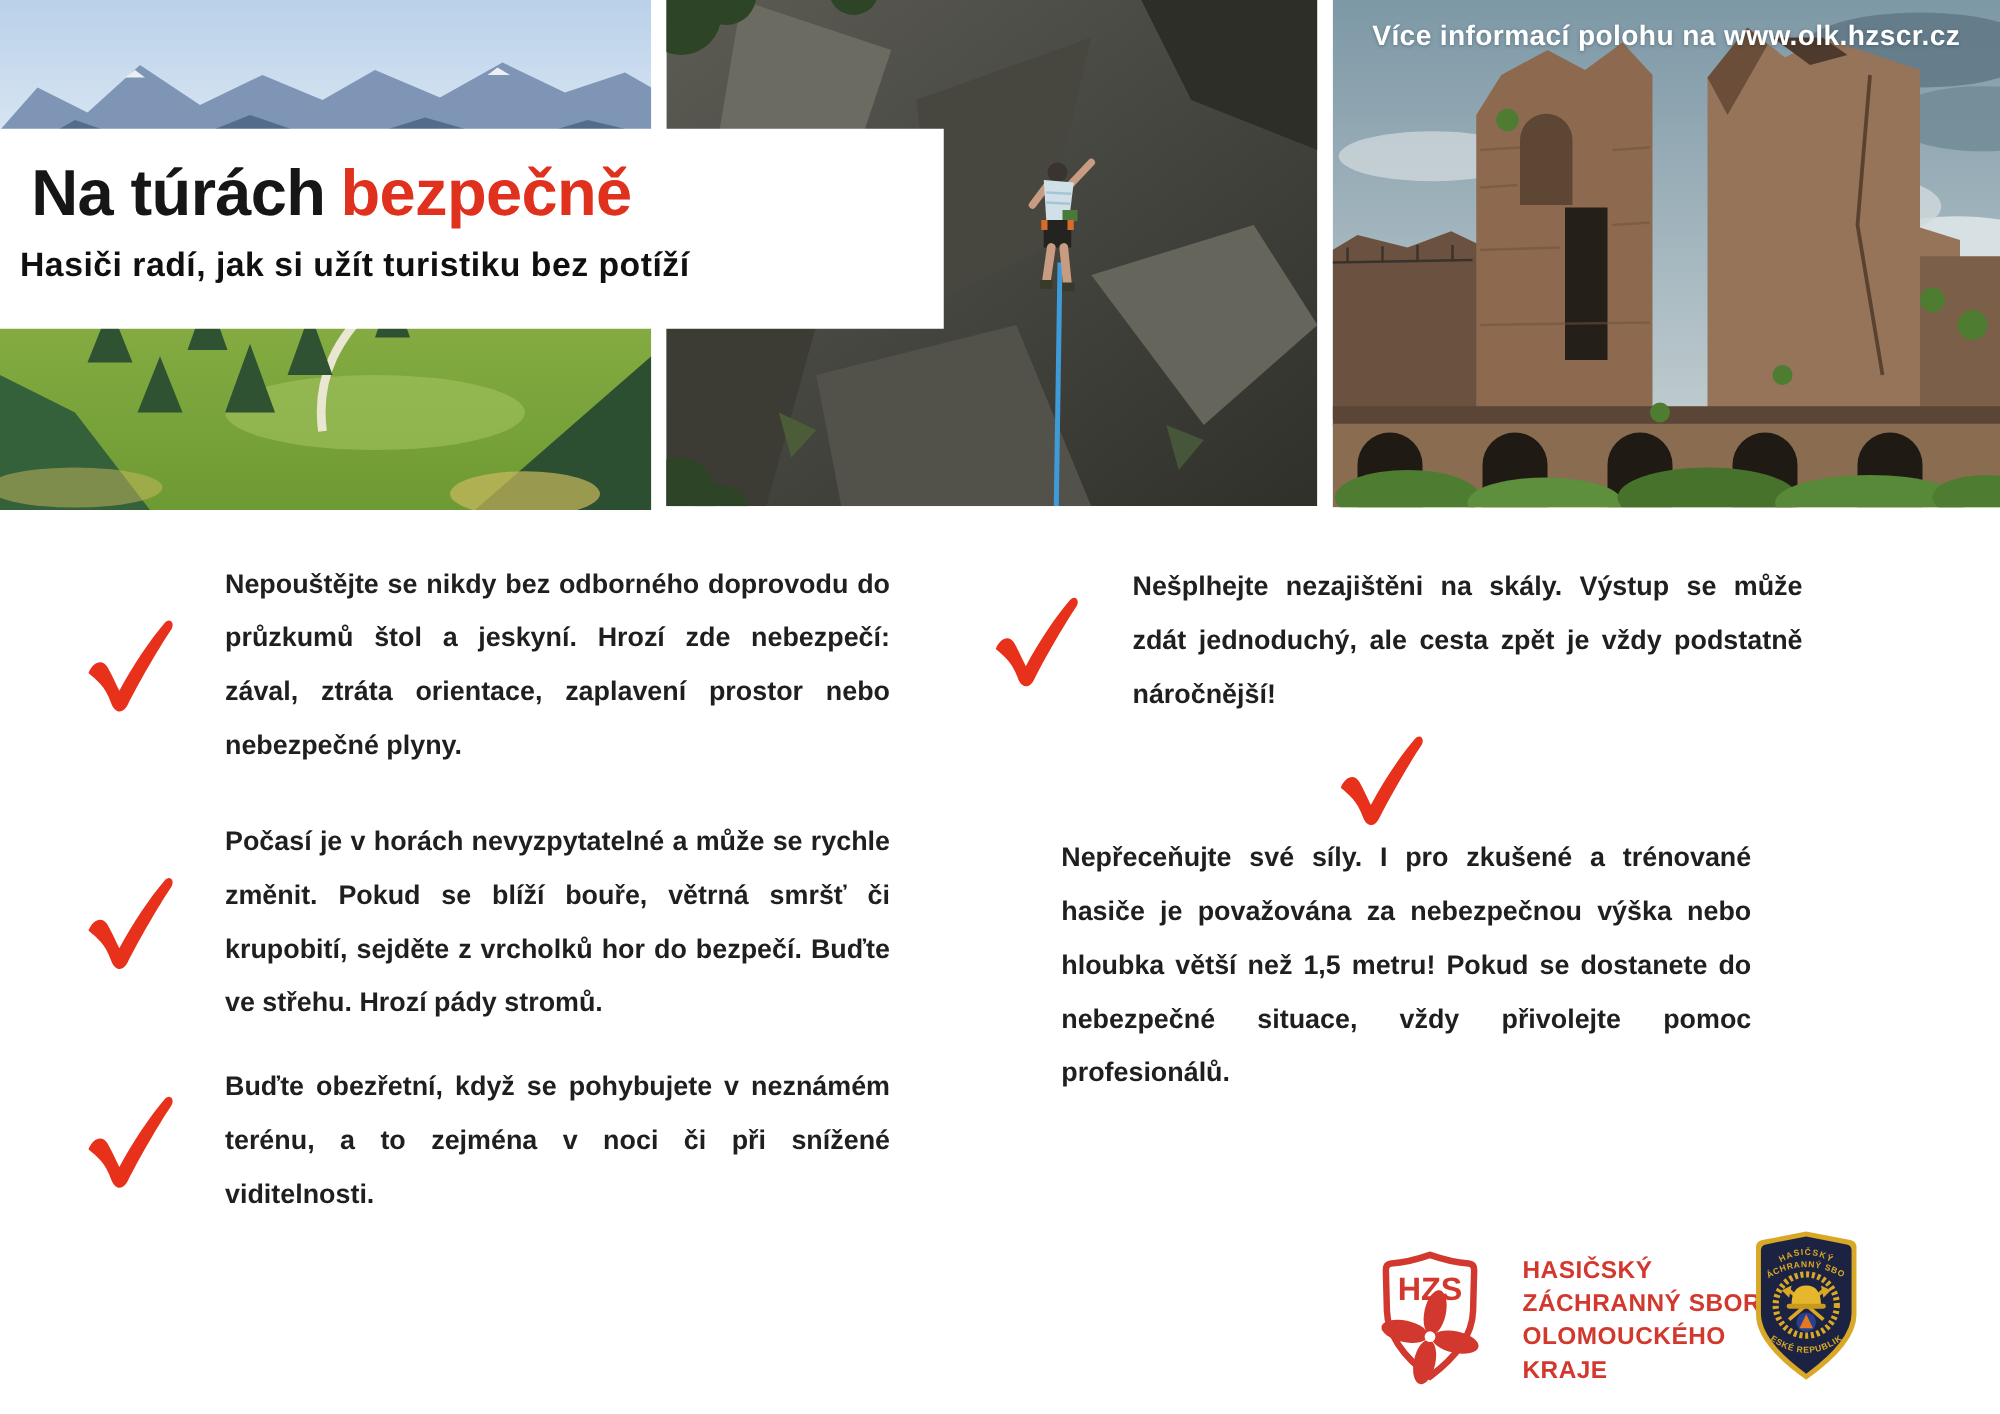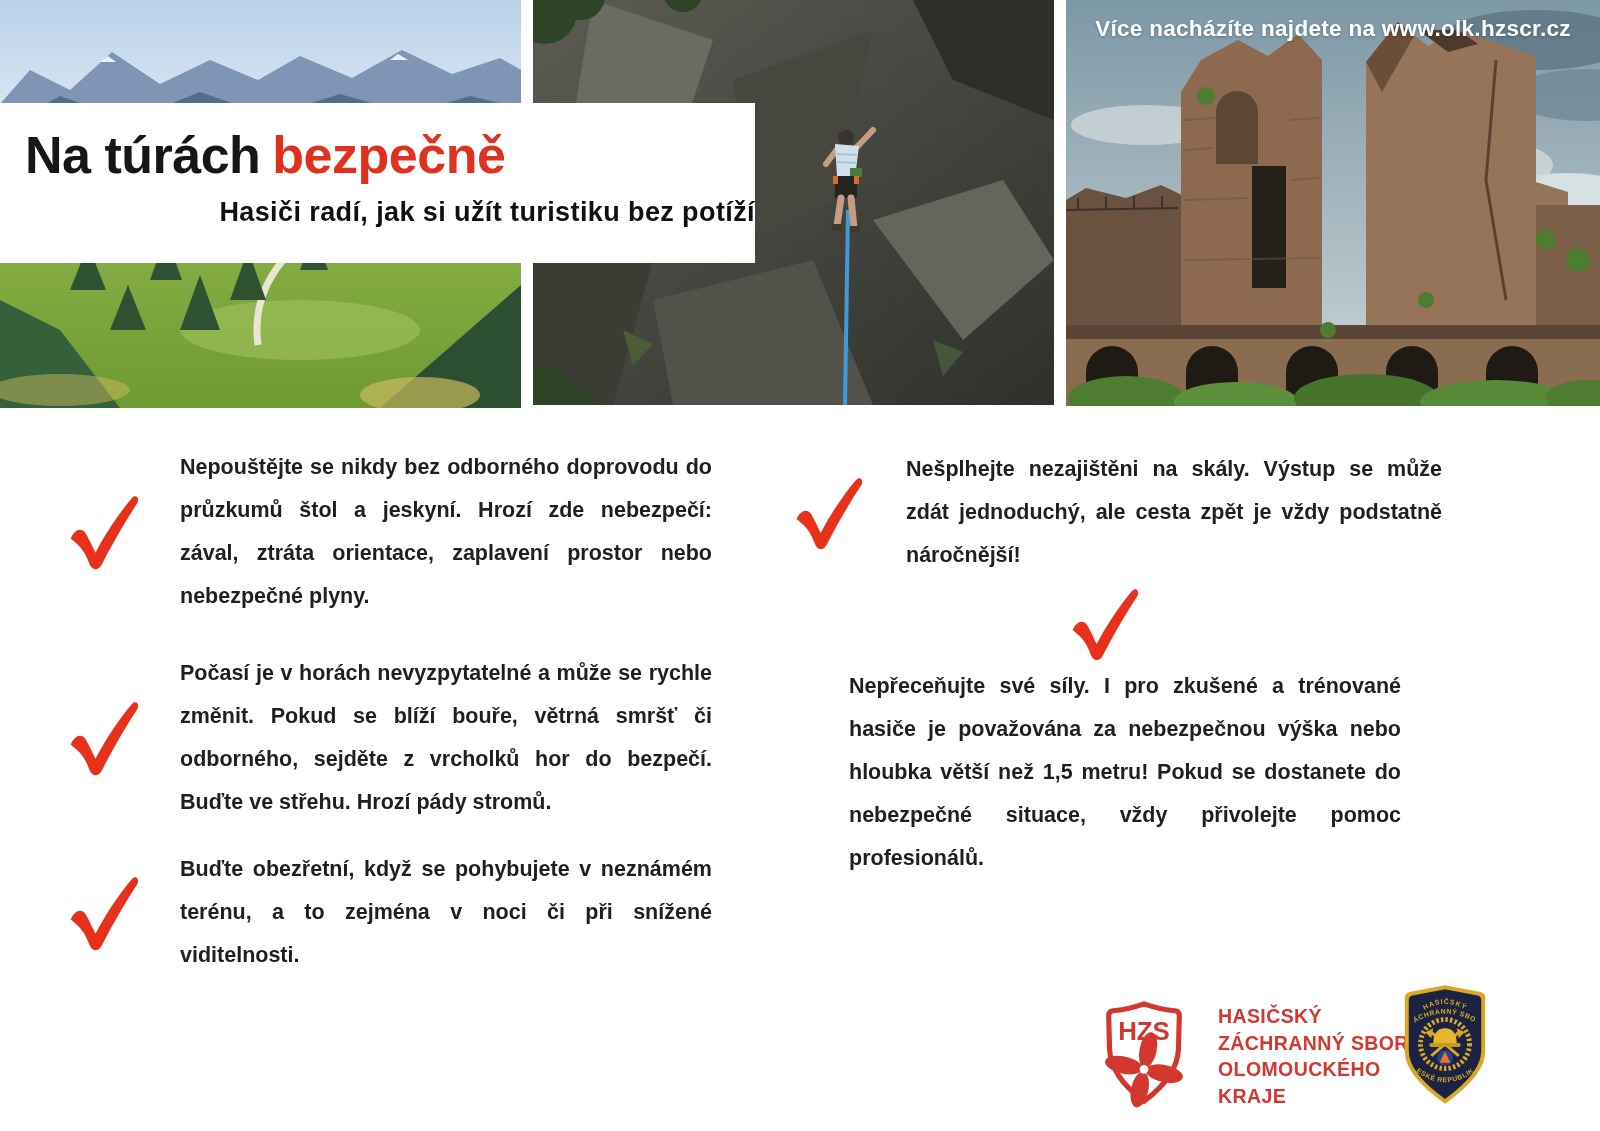--- a/index.html
+++ b/index.html
@@ -19,21 +19,21 @@
     text-shadow:0 1px 3px rgba(20,40,50,.35);
   }
 
   .title-band{
     position:absolute;left:0;top:103px;width:755px;height:160px;background:#ffffff;z-index:4;
     padding:0;box-sizing:border-box;
   }
   .title-band h1{margin:26px 0 0 25px;line-height:1;white-space:nowrap;}
   .t-black{font-size:52px;font-weight:bold;color:#161616;letter-spacing:-.5px;}
   .t-red{font-size:52px;font-weight:bold;color:#e0301e;margin-left:12px;letter-spacing:-.5px;}
-  .subtitle{margin:16px 0 0 16px;font-size:27px;font-weight:bold;color:#101010;letter-spacing:.4px;white-space:nowrap;text-align:right;}
+  .subtitle{margin:16px 0 0 16px;font-size:27px;font-weight:bold;color:#101010;letter-spacing:.4px;white-space:nowrap;}
 
   .tip{position:absolute;display:flex;align-items:center;}
   .tip .check{flex:0 0 auto;}
   .tip p{
     margin:0;font-size:21.5px;line-height:43px;font-weight:bold;color:#1f1f1f;
     text-align:justify;
   }
   .tip-l{left:66px;width:646px;}
   .tip-l .check{width:76px;margin-right:38px;}
   .tip-l p{width:532px;}
@@ -205,39 +205,39 @@
         <ellipse cx="60" cy="398" rx="58" ry="22" fill="#4e7c31"></ellipse>
         <ellipse cx="170" cy="402" rx="62" ry="20" fill="#5d8f3c"></ellipse>
         <ellipse cx="300" cy="398" rx="72" ry="24" fill="#46722c"></ellipse>
         <ellipse cx="430" cy="402" rx="76" ry="22" fill="#578939"></ellipse>
         <ellipse cx="522" cy="398" rx="42" ry="18" fill="#4e7c31"></ellipse>
       </g>
     </svg>
   </div>
 
   <div class="info-banner">
-    <span>Více nacházíte najdete na www.olk.hzscr.cz</span>
+    <span>Více informací polohu na www.olk.hzscr.cz</span>
   </div>
 
   <div class="title-band">
     <h1><span class="t-black">Na túrách</span><span class="t-red">bezpečně</span></h1>
     <p class="subtitle">Hasiči radí, jak si užít turistiku bez potíží</p>
   </div>
 
   <div class="tip tip-l" id="tipL1">
     <svg class="check" viewBox="0 0 80 90">
       <path fill="#e8311b" d="M5,52 C9,42 17,40 21,47 C25,54 28,61 31,67 C42,46 57,24 69,10 C73,5 78,9 75,15 C63,33 47,61 38,79 C34,87 27,86 24,77 C19,63 12,58 5,52 Z"></path>
     </svg>
     <p>Nepouštějte se nikdy bez odborného doprovodu do průzkumů štol a jeskyní. Hrozí zde nebezpečí: zával, ztráta orientace, zaplavení prostor nebo nebezpečné plyny.</p>
   </div>
   <div class="tip tip-l" id="tipL2">
     <svg class="check" viewBox="0 0 80 90">
       <path fill="#e8311b" d="M5,52 C9,42 17,40 21,47 C25,54 28,61 31,67 C42,46 57,24 69,10 C73,5 78,9 75,15 C63,33 47,61 38,79 C34,87 27,86 24,77 C19,63 12,58 5,52 Z"></path>
     </svg>
-    <p>Počasí je v horách nevyzpytatelné a může se rychle změnit. Pokud se blíží bouře, větrná smršť či odborného, sejděte z vrcholků hor do bezpečí. Buďte ve střehu. Hrozí pády stromů.</p>
+    <p>Počasí je v horách nevyzpytatelné a může se rychle změnit. Pokud se blíží bouře, větrná smršť či krupobití, sejděte z vrcholků hor do bezpečí. Buďte ve střehu. Hrozí pády stromů.</p>
   </div>
   <div class="tip tip-l" id="tipL3">
     <svg class="check" viewBox="0 0 80 90">
       <path fill="#e8311b" d="M5,52 C9,42 17,40 21,47 C25,54 28,61 31,67 C42,46 57,24 69,10 C73,5 78,9 75,15 C63,33 47,61 38,79 C34,87 27,86 24,77 C19,63 12,58 5,52 Z"></path>
     </svg>
     <p>Buďte obezřetní, když se pohybujete v neznámém terénu, a to zejména v noci či při snížené viditelnosti.</p>
   </div>
 
   <div class="tip tip-r" id="tipR1">
     <svg class="check" viewBox="0 0 80 90">

